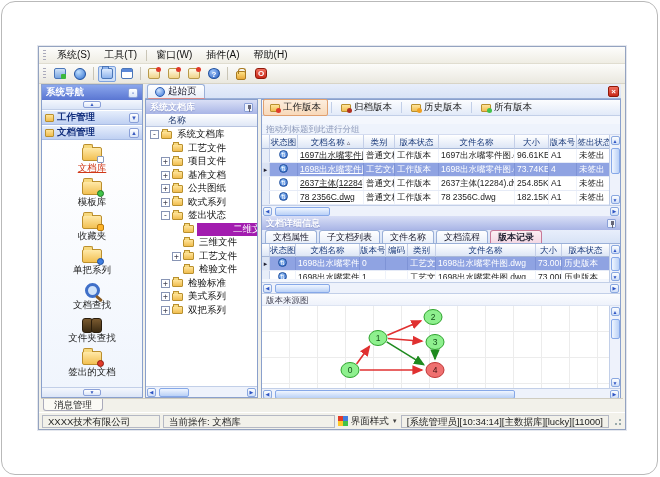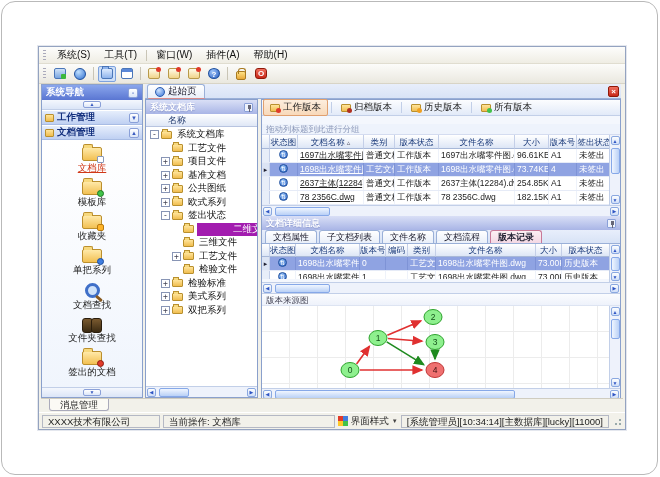--- a/index.html
+++ b/index.html
@@ -74,21 +74,21 @@
   .badge.star  { background:#ffb428; border-color:#b87a10; border-radius:2px; }
   .badge.blue  { background:#3f7de0; border-color:#1d4f9e; }
   .badge.red   { background:#e03a2a; border-color:#8e1a10; }
   .search-big { width:15px; height:15px; border:3px solid #3f6fc8; border-radius:50%; position:relative; background:#cfe2fa; }
   .search-big::after { content:""; position:absolute; right:-6px; bottom:-5px; width:8px; height:3px; background:#8a5a20; transform:rotate(40deg); border-radius:2px; }
   .binoc { width:20px; height:13px; position:relative; }
   .binoc::before,.binoc::after { content:""; position:absolute; top:0; width:9px; height:13px; background:linear-gradient(#7a5a30,#3a2a12); border-radius:3px; border:1px solid #2a1d0c; }
   .binoc::before{ left:0; } .binoc::after{ right:0; }
   .msg-strip { position:absolute; left:2px; bottom:17px; height:14px; right:2px;
     background:#f2f1ea; border-top:1px solid #cfccc0; display:flex; }
-  .msg-tab { margin-left:8px; padding:0 10px; font-size:9.5px; color:#222;
+  .msg-tab { margin-left:2px; padding:0 10px; font-size:9.5px; color:#222;
     background:#fbfaf5; border:1px solid #aab; border-top:none; border-radius:0 0 3px 3px; height:12px; line-height:12px; }
 
   
   .statusbar { position:absolute; left:0; right:0; bottom:0; height:17px; background:#f2f1ea;
     border-top:1px solid #fff; display:flex; align-items:center; gap:3px; padding:0 3px; font-size:9.5px; color:#222; }
   .st-box { border:1px solid #b4b8c4; height:13px; line-height:12px; padding:0 5px; }
   .st-company { width:118px; }
   .st-oper { flex:1; }
   .style-ic { width:10px; height:10px; display:grid; grid-template-columns:5px 5px; }
   .style-ic i:nth-child(1){background:#e03a2a}.style-ic i:nth-child(2){background:#3f7de0}

